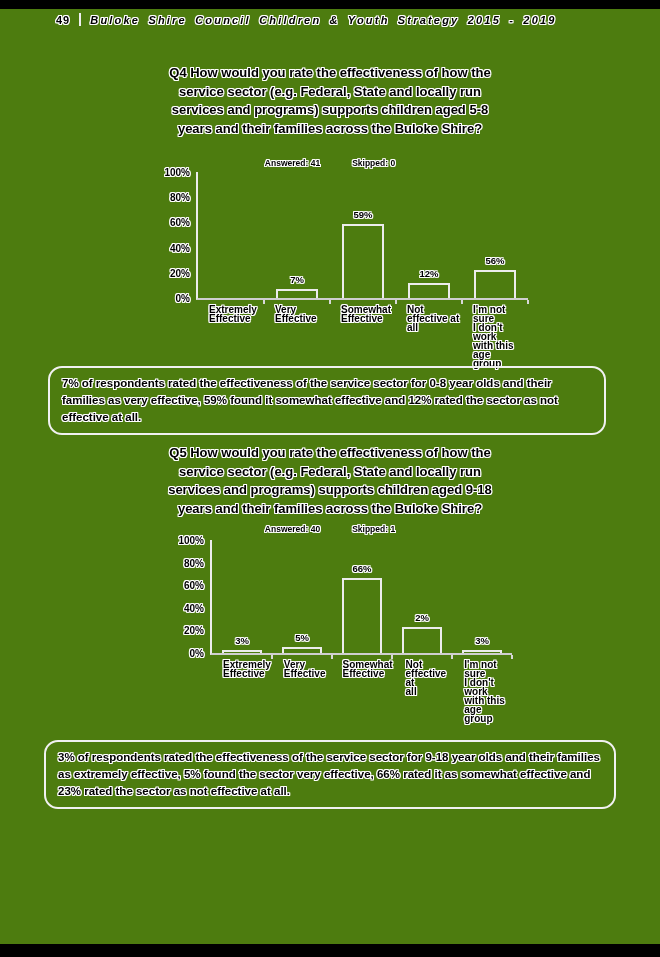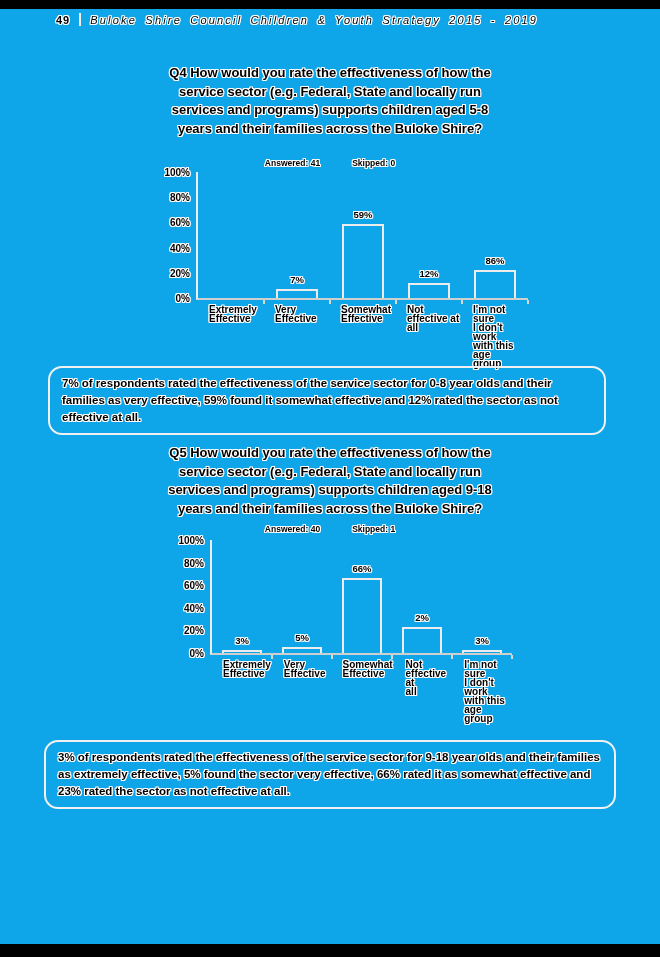--- a/index.html
+++ b/index.html
@@ -1,29 +1,29 @@
 <!DOCTYPE html>
 <html><head>
 <meta charset="utf-8">
 <style>
   html,body{margin:0;padding:0;background:#7f7f7f;}
   .page{
-    position:relative;width:660px;height:957px;background:#0ea5e9;overflow:hidden;
+    position:relative;width:660px;height:957px;background:#4d7c0f;overflow:hidden;
     font-family:"Liberation Sans",sans-serif;color:#000;
     text-shadow:-1px 0 0 #fff,1px 0 0 #fff,0 -1px 0 #fff,0 1px 0 #fff,
                 -1px -1px 0 #fff,1px -1px 0 #fff,-1px 1px 0 #fff,1px 1px 0 #fff;
   }
   .strip{position:absolute;left:0;right:0;background:#000;text-shadow:none;}
   .strip.top{top:0;height:9px;}
   .strip.bottom{bottom:0;height:13px;}
 
   .header{position:absolute;top:13px;left:56px;display:flex;align-items:center;gap:9px;}
   .pnum{font-size:11px;font-weight:bold;letter-spacing:1px;}
   .hdiv{width:2px;height:13px;background:#efefef;}
-  .htitle{font-size:11px;font-weight:normal;font-style:italic;letter-spacing:2.2px;word-spacing:3px;white-space:nowrap;}
+  .htitle{font-size:11px;font-weight:bold;font-style:italic;letter-spacing:2.2px;word-spacing:3px;white-space:nowrap;}
 
   .qtitle{position:absolute;left:50%;transform:translateX(-50%);width:336px;text-align:center;
           font-size:13px;font-weight:bold;line-height:18.5px;}
   .q4t{top:64px;}
   .q5t{top:444px;}
 
   .answered{position:absolute;left:0;width:100%;display:flex;justify-content:center;gap:32px;
             font-size:8.5px;font-weight:bold;}
   .q4a{top:158px;}
   .q5a{top:524px;}
@@ -90,21 +90,21 @@
           <div class="slot">
             <div class="bar" style="height: 59%;"></div>
             <div class="val" style="bottom: calc(59% + 4px);">59%</div>
           </div>
           <div class="slot">
             <div class="bar" style="height: 12%;"></div>
             <div class="val" style="bottom: calc(12% + 4px);">12%</div>
           </div>
           <div class="slot">
             <div class="bar" style="height: 22%;"></div>
-            <div class="val" style="bottom: calc(22% + 4px);">86%</div>
+            <div class="val" style="bottom: calc(22% + 4px);">56%</div>
           </div>
         </div>
       <div class="cats">
           <div class="cat">Extremely
 Effective</div>
           <div class="cat">Very
 Effective</div>
           <div class="cat">Somewhat
 Effective</div>
           <div class="cat">Not

